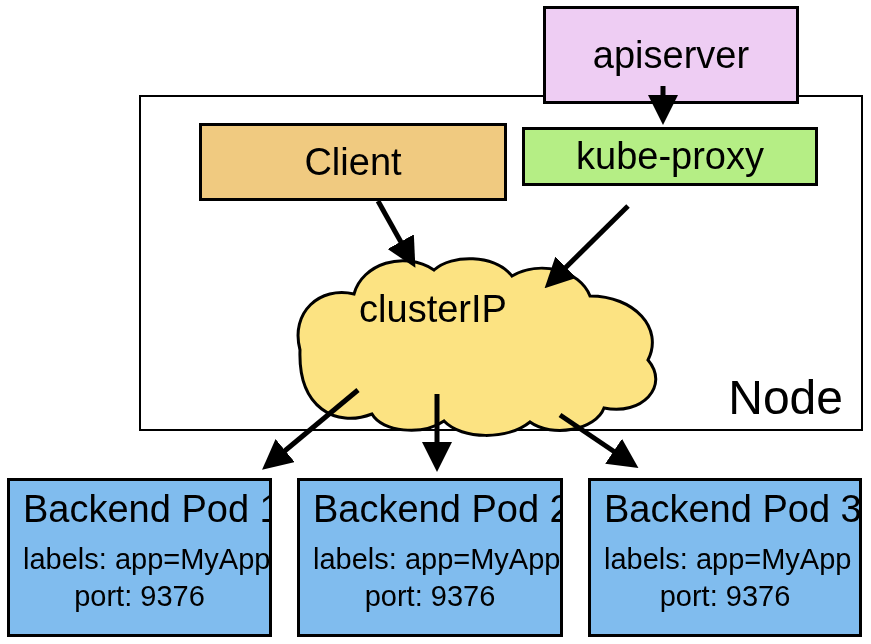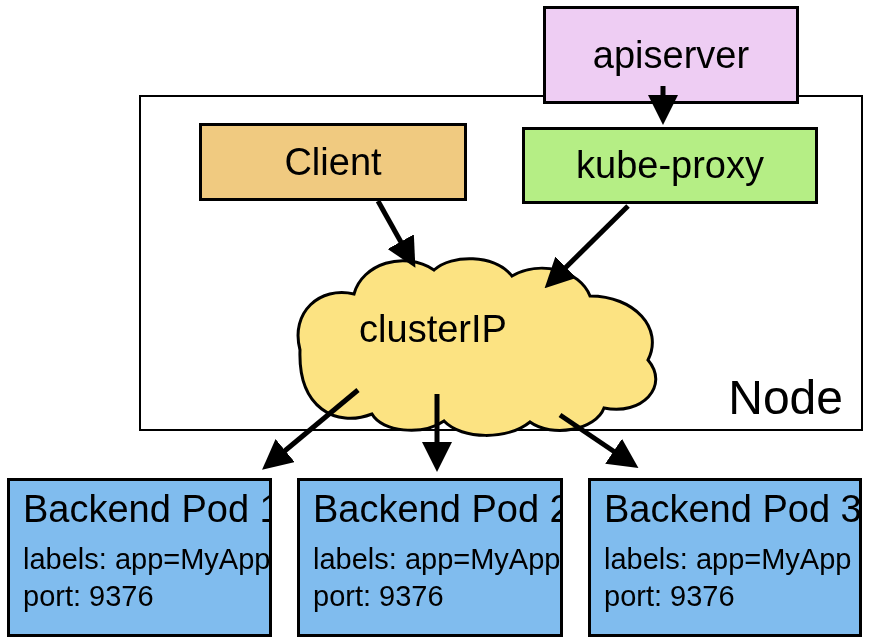--- a/index.html
+++ b/index.html
@@ -45,37 +45,37 @@
     position: absolute;
     border: 3px solid var(--c-stroke);
     display: flex;
     align-items: center;
     justify-content: center;
     font-size: 38px;
     z-index: 2;
     white-space: nowrap;
   }
   .box-apiserver { left: 543px; top: 6px;  width: 256px; height: 98px; background: var(--c-apiserver); }
-  .box-client    { left: 199px; top: 123px; width: 268px; height: 78px; background: var(--c-client); }
-  .box-kubeproxy { left: 522px; top: 127px; width: 296px; height: 77px; background: var(--c-kube_proxy); }
+  .box-client    { left: 199px; top: 123px; width: 308px; height: 78px; background: var(--c-client); }
+  .box-kubeproxy { left: 522px; top: 127px; width: 296px; height: 59px; background: var(--c-kube_proxy); }
 
   .svg-layer {
     position: absolute;
     left: 0; top: 0;
     width: 871px; height: 644px;
     z-index: 3;
     pointer-events: none;
   }
   .cloud-shape { fill: var(--c-cloud); stroke: var(--c-stroke); stroke-width: 3; }
   .edge { stroke: var(--c-stroke); stroke-width: 5; fill: none; }
   .arrowhead-fill { fill: var(--c-stroke); }
 
   .cloud-text {
     position: absolute;
-    left: 308px; top: 304px;
+    left: 308px; top: 284px;
     width: 250px;
     text-align: center;
     font-size: 38px;
     line-height: 51px;
     z-index: 4;
     white-space: nowrap;
   }
 
   .pod {
     position: absolute;
@@ -85,21 +85,21 @@
     border: 3px solid var(--c-stroke);
     padding: 8px 13px 0 13px;
     z-index: 2;
     overflow: hidden;
   }
   .pod-1 { left: 7px;   width: 265px; }
   .pod-2 { left: 297px; width: 266px; }
   .pod-3 { left: 588px; width: 274px; }
   .pod-title { font-size: 38px; line-height: 40px; white-space: nowrap; }
   .pod-labels { margin-top: 12px; font-size: 29px; line-height: 37px; white-space: nowrap; }
-  .pod-port { font-size: 29px; line-height: 37px; white-space: nowrap; }
+  .pod-port { font-size: 29px; line-height: 37px; white-space: nowrap; text-align: center; }
 </style>
 </head>
 <body>
 
 <div class="stage">
 
   <div class="node-rect">
     <div class="node-label">Node</div>
   </div>
 

